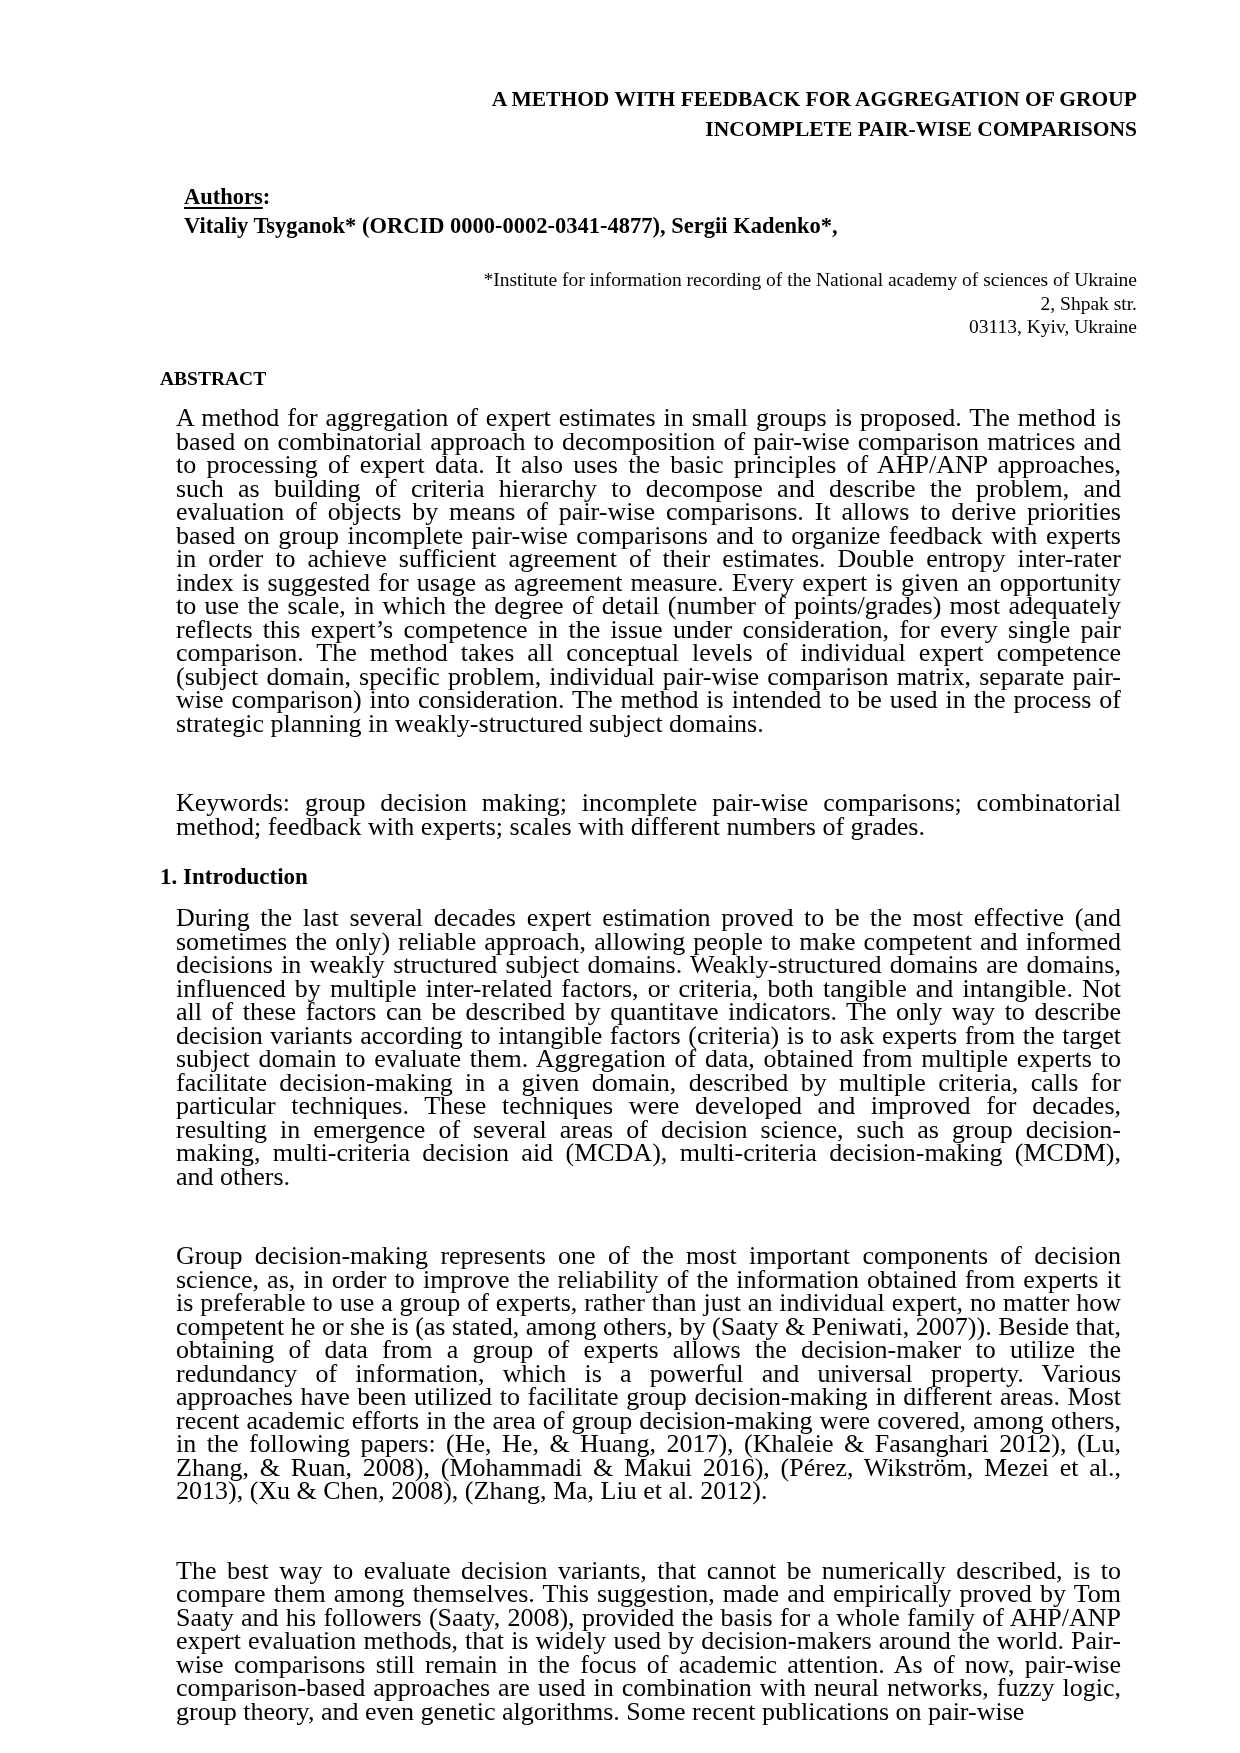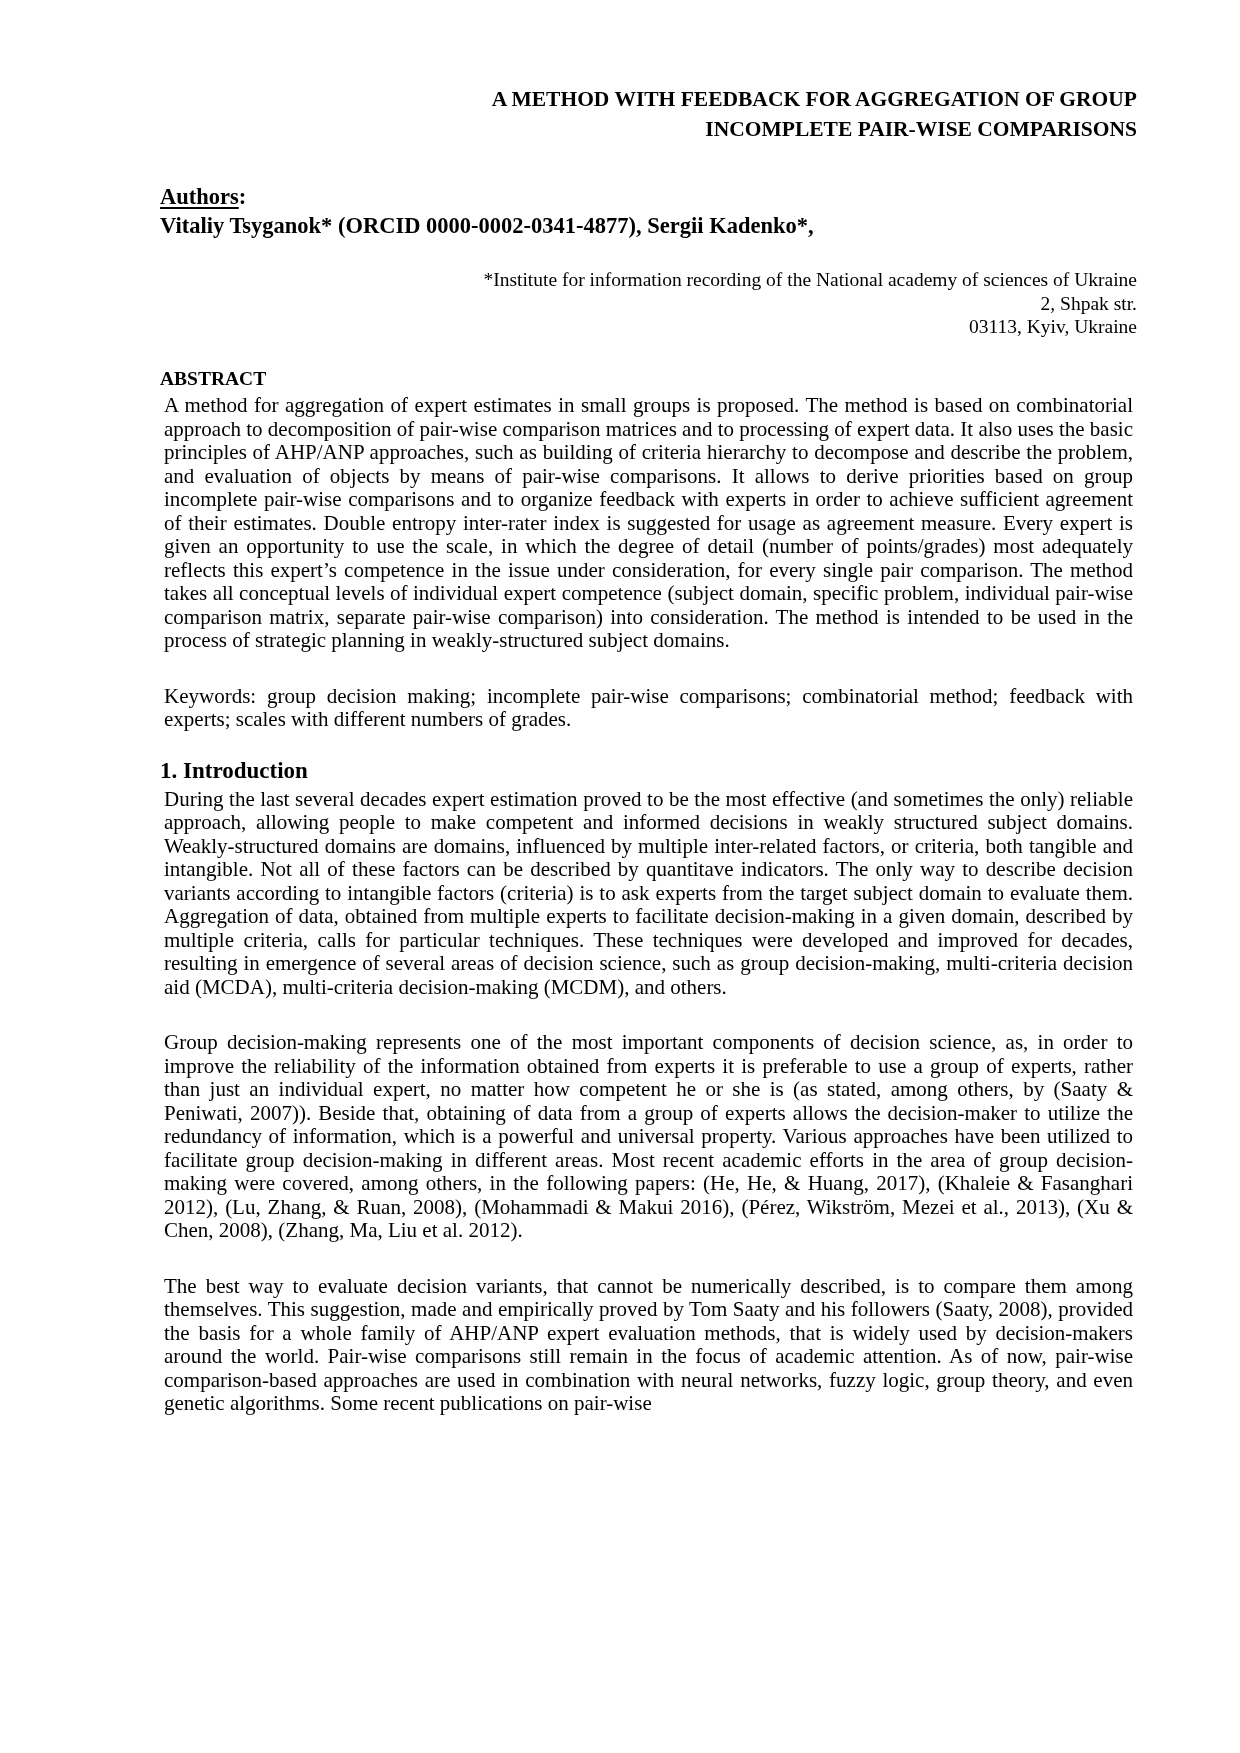--- a/index.html
+++ b/index.html
@@ -30,37 +30,37 @@
     padding-left: 38px;
   }
   .title span { display: block; }
   .authors-block {
     margin-top: 38px;
     font-weight: bold;
     font-size: 22.5px;
     line-height: 29px;
   }
   .authors-label u { text-decoration: underline; text-decoration-thickness: 2px; text-underline-offset: 3px; }
-  .authors-line { display: block; }
+  .authors-line { display: block; margin-left: 24px; }
   .affiliation {
     margin-top: 28px;
     font-size: 19.5px;
     line-height: 23.5px;
     text-align: right;
   }
   .affiliation div { display: block; }
   .abstract-heading {
     margin-top: 28px;
     font-weight: bold;
     font-size: 19.5px;
     line-height: 23.5px;
   }
   p.body {
-    margin: 4px;
-    font-size: 21px;
+    margin: 16px;
+    font-size: 26px;
     line-height: 23.5px;
     text-align: justify;
   }
   .gap { height: 24px; }
   .section-heading {
     margin-top: 26px;
     font-weight: bold;
     font-size: 23px;
     line-height: 26px;
   }

